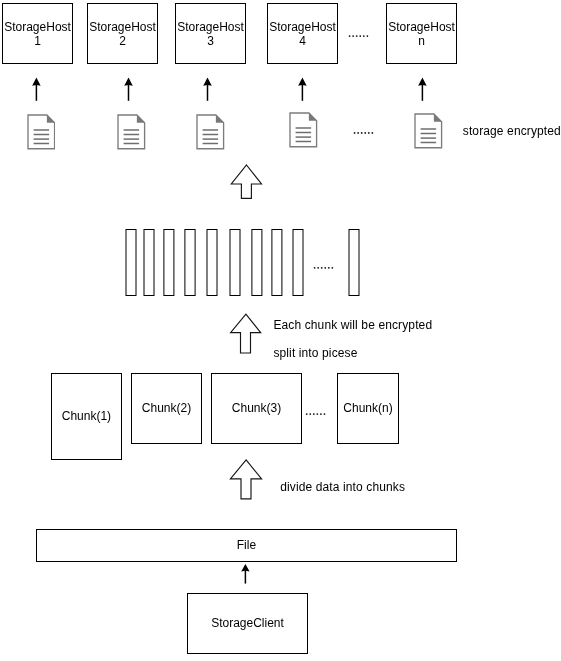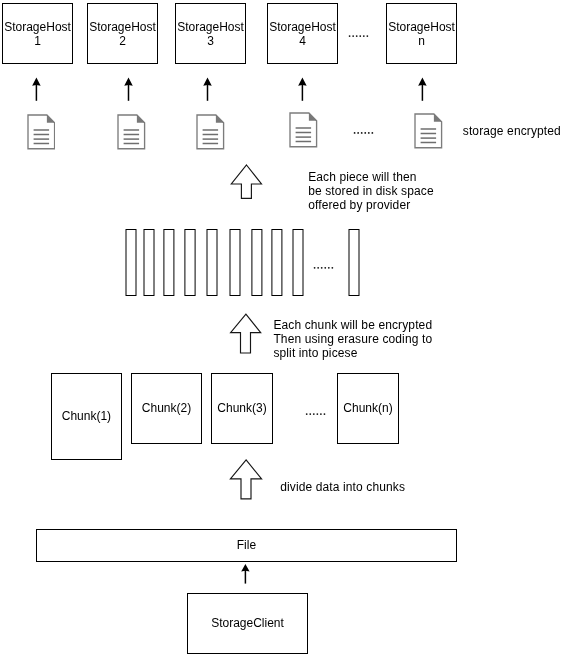--- a/index.html
+++ b/index.html
@@ -135,21 +135,20 @@
         <circle cx="365.25" cy="132.9" r="0.9"></circle>
         <circle cx="368.8" cy="132.9" r="0.9"></circle>
         <circle cx="372.35" cy="132.9" r="0.9"></circle>
       </g>
     </svg>
   <div class="note" style="left:462.8px;top:124.6px;">storage encrypted</div>
 
   <svg class="barrow" style="left:0;top:0;" width="561" height="661">
     <path d="M246.5 165.0 L261.5 184.0 L251.4 184.0 L251.4 198.4 L241.4 198.4 L241.4 184.0 L231.3 184.0 Z" fill="#ffffff" stroke="#161616" stroke-width="1.15" stroke-linejoin="miter"></path>
   </svg>
-  <div class="note" style="left:308.2px;top:171.2px;"><span>Each piece will then</span><br><span>be stored in disk space</span><br><span>offered by provider</span></div>
 
   <svg class="pieces" width="561" height="661" style="position:absolute;left:0;top:0;">
     <g fill="#ffffff" stroke="#000000" stroke-width="1">
       <rect x="126.0" y="229.5" width="10.0" height="66"></rect>
       <rect x="144.0" y="229.5" width="10.0" height="66"></rect>
       <rect x="163.9" y="229.5" width="10.0" height="66"></rect>
       <rect x="184.9" y="229.5" width="10.2" height="66"></rect>
       <rect x="207.0" y="229.5" width="10.0" height="66"></rect>
       <rect x="230.0" y="229.5" width="10.0" height="66"></rect>
       <rect x="251.9" y="229.5" width="10.0" height="66"></rect>
@@ -166,29 +165,29 @@
         <circle cx="321.7" cy="267.8" r="0.9"></circle>
         <circle cx="325.25" cy="267.8" r="0.9"></circle>
         <circle cx="328.8" cy="267.8" r="0.9"></circle>
         <circle cx="332.35" cy="267.8" r="0.9"></circle>
       </g>
     </svg>
 
   <svg class="barrow" style="left:0;top:0;" width="561" height="661">
     <path d="M245.9 314.2 L260.7 332.6 L250.5 332.6 L250.5 353.0 L240.5 353.0 L240.5 332.6 L230.6 332.6 Z" fill="#ffffff" stroke="#161616" stroke-width="1.15" stroke-linejoin="miter"></path>
   </svg>
-  <div class="note" style="left:273.4px;top:319.3px;"><span>Each chunk will be encrypted</span><br><span>Then using erasure coding to</span><br><span>split into picese</span></div>
+  <div class="note" style="left:273.4px;top:319.3px;"><span>Each chunk will be encrypted</span><br><br><span>split into picese</span></div>
 
   <div class="box" style="left:50.9px;top:373.1px;width:71.1px;height:87px;">
     <span>Chunk(1)</span>
   </div>
   <div class="box" style="left:131.0px;top:373.1px;width:71.0px;height:70.8px;justify-content:center;">
     <span>Chunk(2)</span>
   </div>
-  <div class="box" style="left:211.0px;top:373.1px;width:62px;height:70.8px;justify-content:center;">
+  <div class="box" style="left:211.0px;top:373.1px;width:91px;height:70.8px;justify-content:center;">
     <span>Chunk(3)</span>
   </div>
   <div class="box" style="left:337.0px;top:373.1px;width:62px;height:70.8px;">
     <span>Chunk(n)</span>
   </div>
   <svg class="dots-svg" width="561" height="661" style="left:0;top:0;position:absolute;">
       <g fill="#111111">
         <circle cx="306.7" cy="414.1" r="0.9"></circle>
         <circle cx="310.25" cy="414.1" r="0.9"></circle>
         <circle cx="313.8" cy="414.1" r="0.9"></circle>

